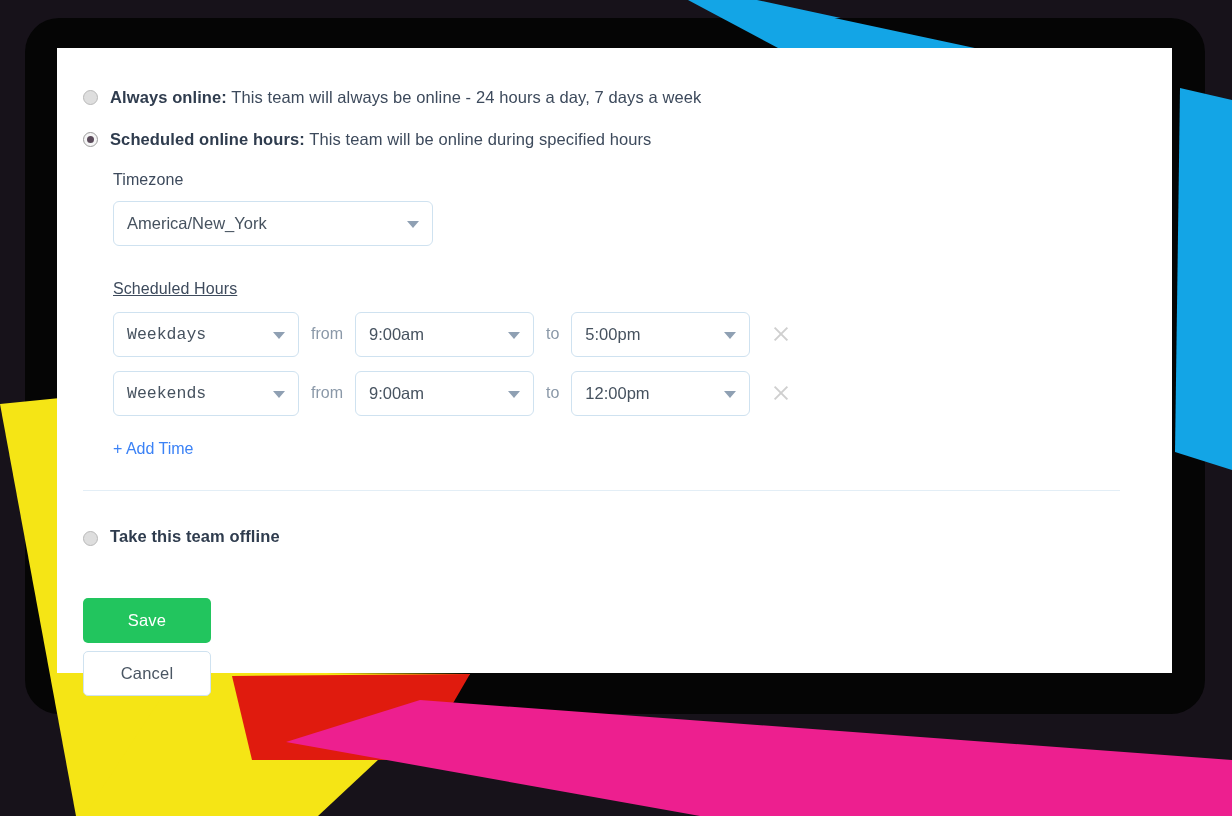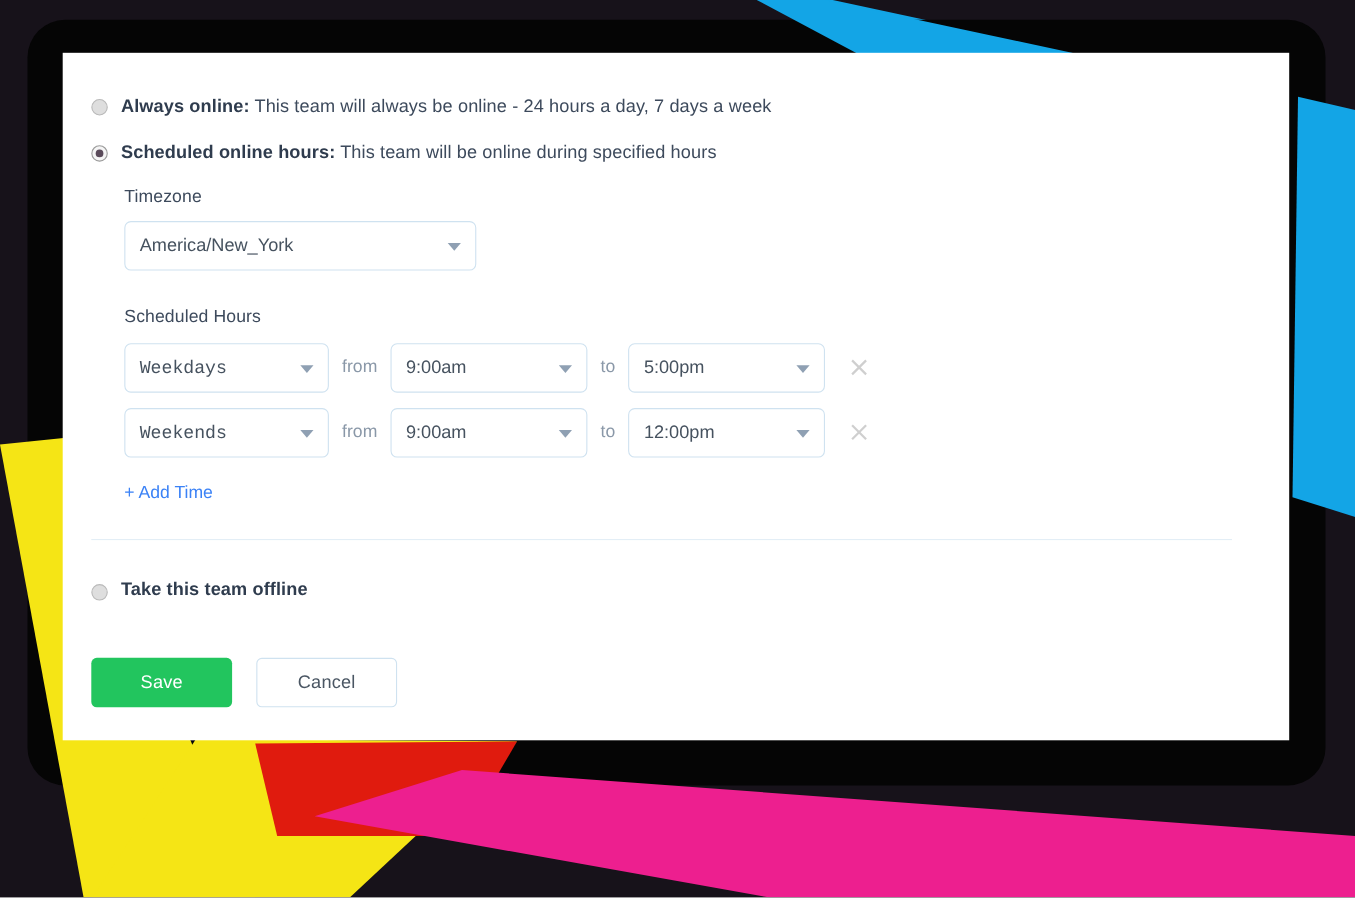--- a/index.html
+++ b/index.html
@@ -128,21 +128,21 @@
     top: 50%;
     margin-top: -2px;
     width: 0; height: 0;
     border-left: 6px solid transparent;
     border-right: 6px solid transparent;
     border-top: 7px solid #8fa0b3;
   }
 
   .tz-select { width: 320px; margin-bottom: 34px; }
 
-  .sched-label { margin-top: 20px; margin-bottom: 14px; }
+  .sched-label { margin-top: 20px; margin-bottom: 14px; text-decoration: underline; }
 
   .time-row {
     display: flex;
     align-items: center;
     margin-bottom: 14px;
   }
 
   .day-select { width: 186px; font-family: Liberation Mono, monospace; }
   .time-select { width: 179px; }
 
@@ -186,22 +186,23 @@
 
   .offline-text {
     font-size: 16.5px;
     font-weight: bold;
     color: #2f3c4e;
     letter-spacing: 0.1px;
   }
 
   .btn-row {
     display: flex;
-    gap: 22px;
+    gap: 8px;
     margin-top: 52px;
+    flex-direction: column;
   }
 
   .btn {
     height: 45px;
     border-radius: 5px;
     display: flex;
     align-items: center;
     justify-content: center;
     font-size: 16.5px;
     cursor: pointer;

